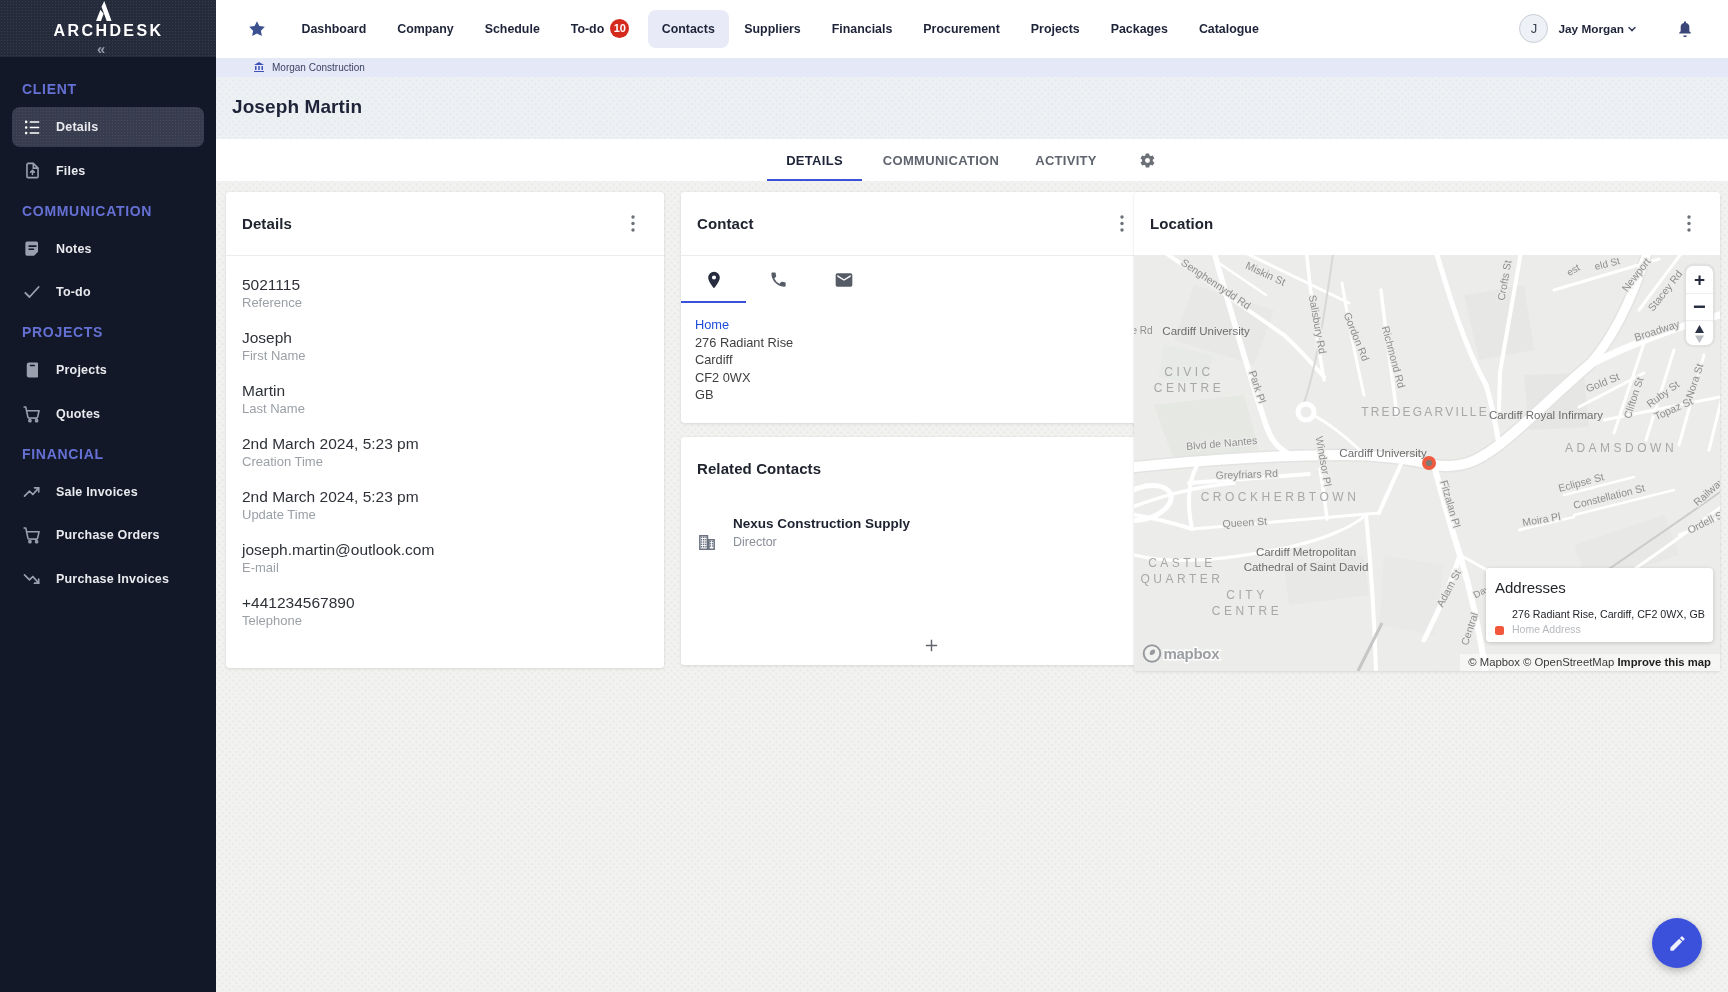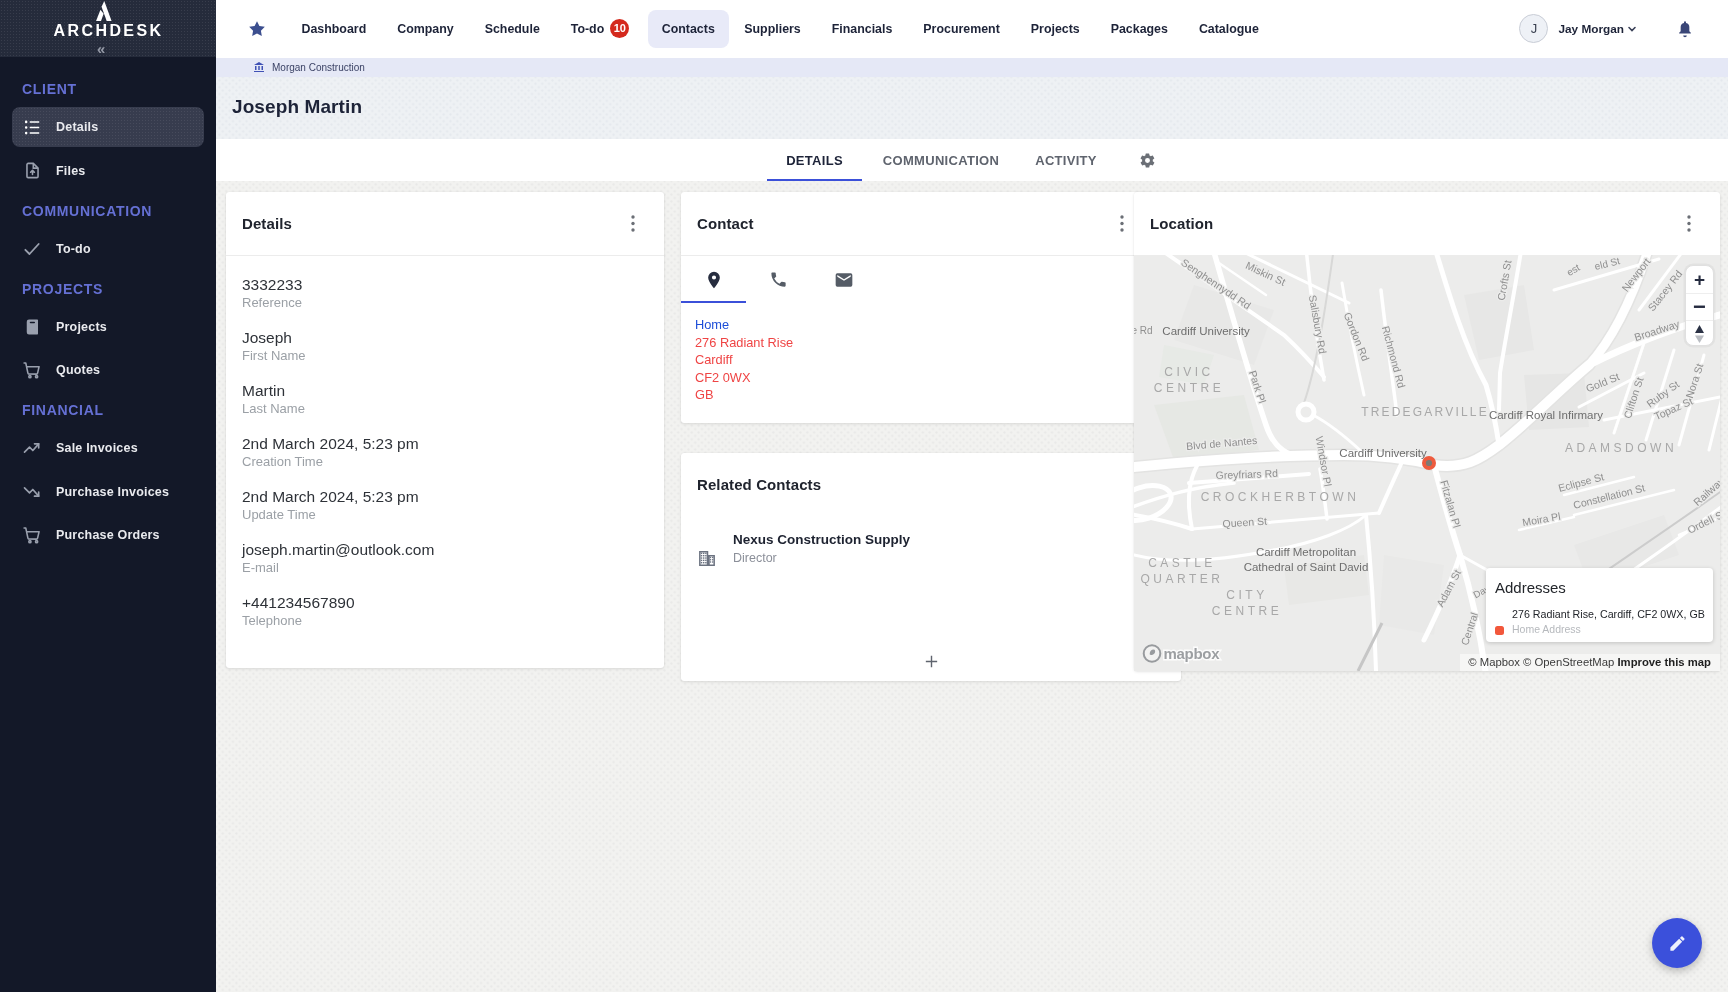--- a/index.html
+++ b/index.html
@@ -57,23 +57,23 @@
 .dbody { padding:18px 16px 16px; }
 .fval { font-size:15.5px; color:#2e3238; line-height:21px; }
 .flab { font-size:13px; color:#9ba0a6; line-height:16px; margin-bottom:16px; }
 
 #card-contact { left:465px; top:11px; width:472px; height:231px; }
 .ctabs { height:47px; display:flex; border-bottom:0; }
 .ctab { width:65px; height:47px; display:flex; align-items:center; justify-content:center; position:relative; }
 .ctab.on:after { content:""; position:absolute; left:0; right:0; bottom:0; height:2px; background:#3b50d9; }
 .addr { padding:13px 16px 0 14px; }
 .addr .muted { color:#1d4ed8; font-size:12.8px; line-height:17.6px; }
-.addr div { color:#ef4444; font-size:12.8px; line-height:17.6px; }
-
-#card-related { left:465px; top:272px; width:500px; height:228px; }
+.addr div { color:#404040; font-size:12.8px; line-height:17.6px; }
+
+#card-related { left:465px; top:256px; width:500px; height:228px; }
 .relrow { display:flex; align-items:flex-end; padding:8px 16px 0 16px; margin-top:5px; }
 .relic { width:20px; height:20px; margin-right:16px; margin-top:19px; flex:none; }
 .relname { font-size:13.5px; font-weight:bold; color:#1d2230; line-height:19px; }
 .relrole { font-size:12.5px; color:#8b8f99; line-height:19px; }
 .plusbtn { position:absolute; left:50%; bottom:6px; transform:translateX(-50%); width:28px; height:28px; display:flex; align-items:center; justify-content:center; }
 
 #card-location { left:918px; top:11px; width:586px; height:479px; }
 .mapwrap { position:relative; width:586px; height:416px; overflow:hidden; }
 
 
@@ -114,20 +114,25 @@
     <div class="sitem"><span class="sic">
       <svg width="19" height="19" viewBox="0 0 24 24" fill="none" stroke="#9aa0ae" stroke-width="2">
             <path d="M13 3H6.5A1.5 1.5 0 0 0 5 4.5v15A1.5 1.5 0 0 0 6.5 21h11a1.5 1.5 0 0 0 1.5-1.5V9z"></path>
             <path d="M13 3v6h6"></path>
             <path d="M12 17v-5M9.6 14.2 12 11.8l2.4 2.4" stroke-linecap="round" stroke-linejoin="round"></path>
           </svg>
       </span>Files</div>
     <div class="secgap"></div>
     <div class="seclab">COMMUNICATION</div>
     <div class="sitem"><span class="sic">
+      <svg width="19" height="19" viewBox="0 0 24 24" fill="#9aa0ae">
+            <path d="M19 3H5a2 2 0 0 0-2 2v14a2 2 0 0 0 2 2h9l5-5V5a2 2 0 0 0-2-2zM7 8h10v2H7zm0 4h7v2H7z"></path>
+          </svg>
+      </span>Notes</div>
+    <div class="sitem"><span class="sic">
       <svg width="20" height="20" viewBox="0 0 24 24" fill="none" stroke="#9aa0ae" stroke-width="2.2" stroke-linecap="round" stroke-linejoin="round">
             <path d="M4 13l5 5L20 6"></path>
           </svg>
       </span>To-do</div>
     <div class="secgap"></div>
     <div class="seclab">PROJECTS</div>
     <div class="sitem"><span class="sic">
       <svg width="18" height="18" viewBox="0 0 24 24" fill="#9aa0ae">
             <path d="M19 2H8a3 3 0 0 0-3 3v14a3 3 0 0 0 3 3h11a1 1 0 0 0 1-1V3a1 1 0 0 0-1-1zm-1 16H8a1 1 0 0 0 0 2h10v-2z"></path>
             <rect x="9" y="5" width="7" height="2" rx="1" fill="#131828"></rect>
@@ -142,32 +147,32 @@
       </span>Quotes</div>
     <div class="secgap"></div>
     <div class="seclab">FINANCIAL</div>
     <div class="sitem"><span class="sic">
       <svg width="20" height="20" viewBox="0 0 24 24" fill="none" stroke="#9aa0ae" stroke-width="2" stroke-linecap="round" stroke-linejoin="round">
             <path d="M3 17l6-6 4 4 7-8"></path>
             <path d="M15 7h5v5"></path>
           </svg>
       </span>Sale Invoices</div>
     <div class="sitem"><span class="sic">
-      <svg width="20" height="20" viewBox="0 0 24 24" fill="none" stroke="#9aa0ae" stroke-width="2" stroke-linecap="round" stroke-linejoin="round">
-            <path d="M3 7l6 6 4-4 7 8"></path>
-            <path d="M15 17h5v-5"></path>
-          </svg>
-      </span>Purchase Invoices</div>
-    <div class="sitem"><span class="sic">
       <svg width="20" height="20" viewBox="0 0 24 24" fill="none" stroke="#9aa0ae" stroke-width="1.9" stroke-linecap="round" stroke-linejoin="round">
             <circle cx="9.5" cy="20" r="1.3"></circle>
             <circle cx="17.5" cy="20" r="1.3"></circle>
             <path d="M2.5 3.5h2l2.6 12.2a1.5 1.5 0 0 0 1.5 1.2h8.6a1.5 1.5 0 0 0 1.5-1.2L20.5 8H6"></path>
           </svg>
       </span>Purchase Orders</div>
+    <div class="sitem"><span class="sic">
+      <svg width="20" height="20" viewBox="0 0 24 24" fill="none" stroke="#9aa0ae" stroke-width="2" stroke-linecap="round" stroke-linejoin="round">
+            <path d="M3 7l6 6 4-4 7 8"></path>
+            <path d="M15 17h5v-5"></path>
+          </svg>
+      </span>Purchase Invoices</div>
   </div>
 </div>
 
 <div class="topnav">
   <svg class="star" viewBox="0 0 24 24" fill="#3c4f8f">
       <path d="M12 2.6l2.9 5.9 6.5.9-4.7 4.6 1.1 6.5L12 17.4l-5.8 3.1 1.1-6.5L2.6 9.4l6.5-.9z"></path>
     </svg>
   <div class="tlink">Dashboard</div>
   <div class="tlink">Company</div>
   <div class="tlink">Schedule</div>
@@ -222,21 +227,21 @@
       <span class="kebab">
           <svg width="4" height="17" viewBox="0 0 4 17" fill="#6b6f76">
             <circle cx="2" cy="2" r="1.7"></circle>
             <circle cx="2" cy="8.5" r="1.7"></circle>
             <circle cx="2" cy="15" r="1.7"></circle>
           </svg>
         </span>
     </div>
     <div class="hr"></div>
     <div class="dbody">
-      <div class="fval">3332233</div>
+      <div class="fval">5021115</div>
         <div class="flab">Reference</div>
       <div class="fval">Joseph</div>
         <div class="flab">First Name</div>
       <div class="fval">Martin</div>
         <div class="flab">Last Name</div>
       <div class="fval">2nd March 2024, 5:23 pm</div>
         <div class="flab">Creation Time</div>
       <div class="fval">2nd March 2024, 5:23 pm</div>
         <div class="flab">Update Time</div>
       <div class="fval">joseph.martin@outlook.com</div>

